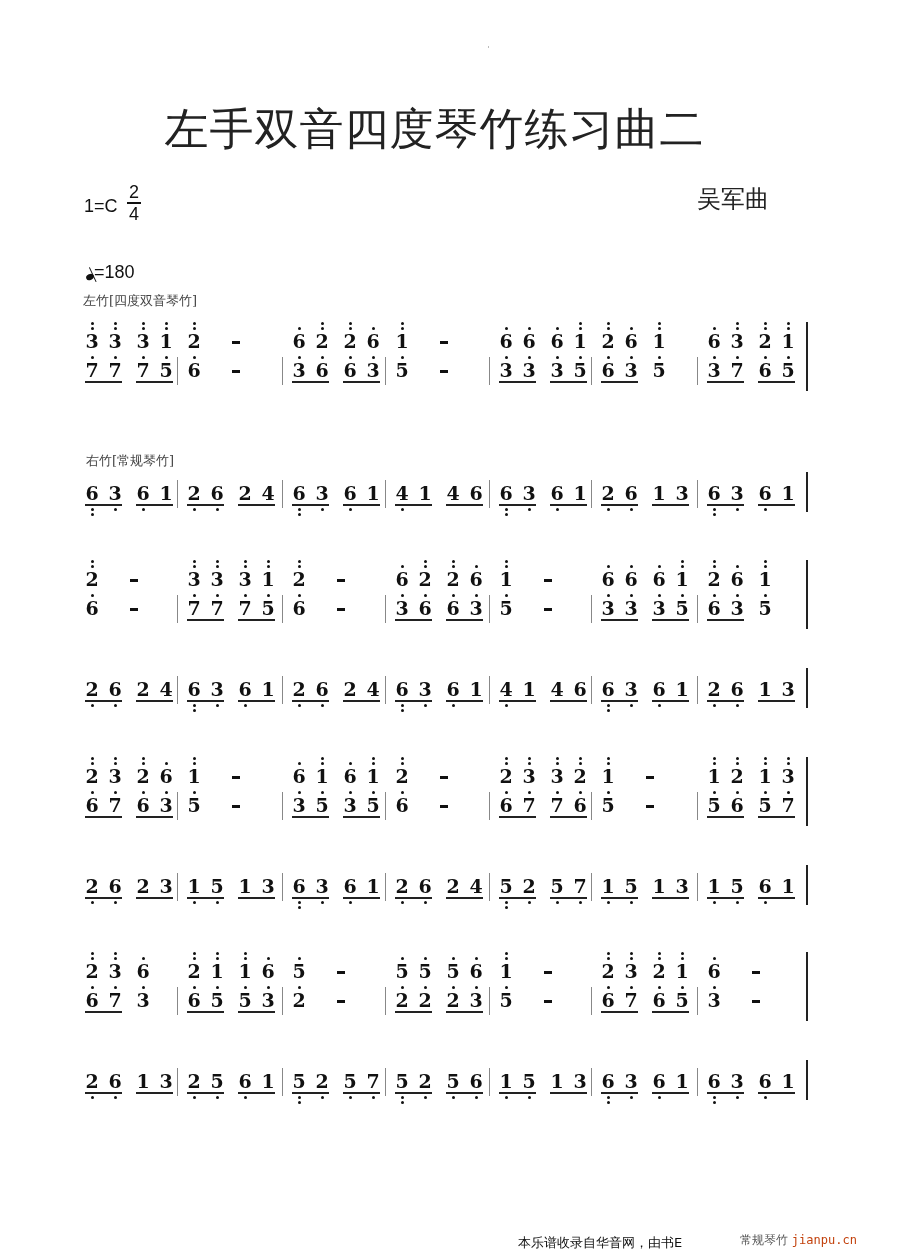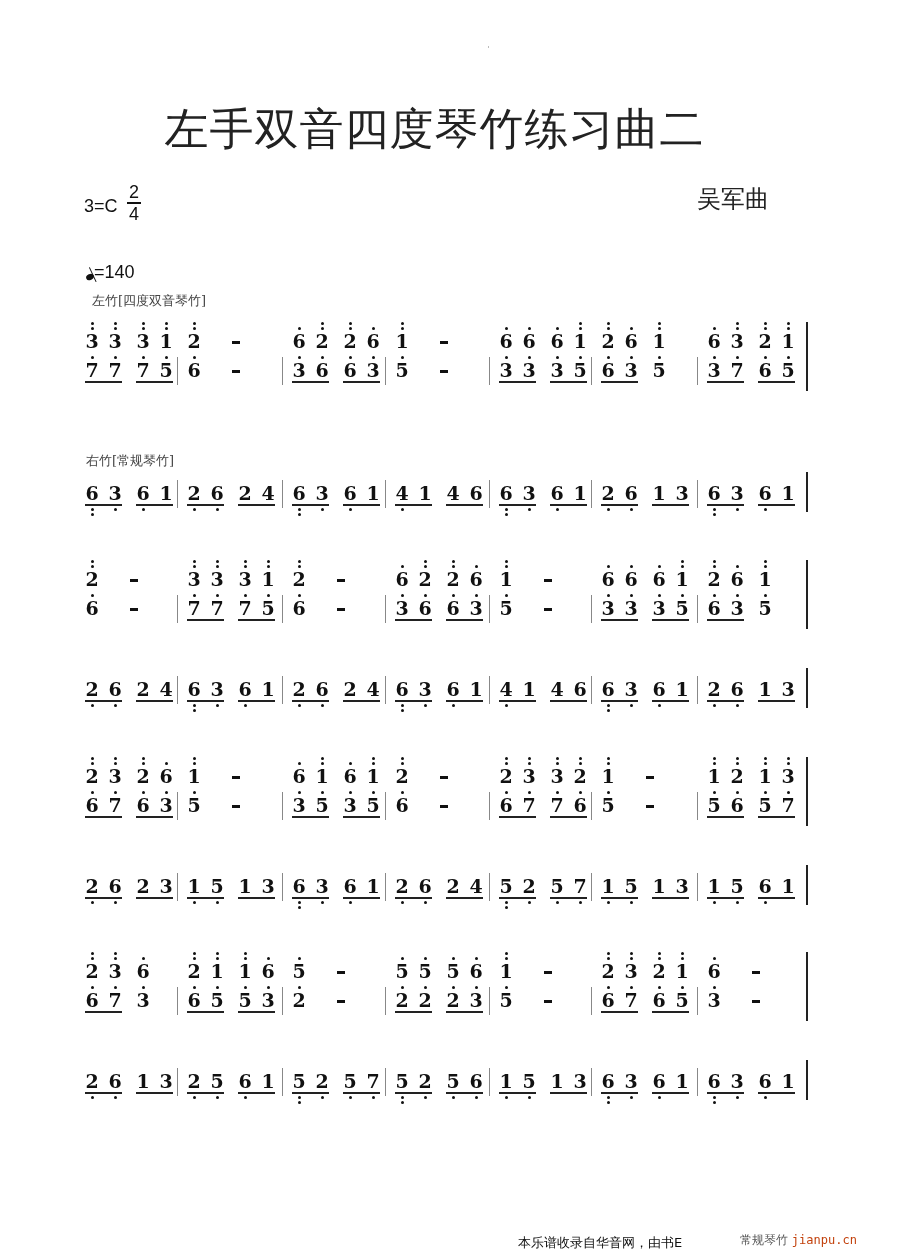--- a/index.html
+++ b/index.html
@@ -23,31 +23,31 @@
   .footer{position:absolute;top:1234px;left:518px;font-family:"DejaVu Sans","Liberation Sans",sans-serif;font-size:13px;color:#111;}
   .watermark{position:absolute;top:1232px;left:740px;font-size:12px;color:#555;font-family:"DejaVu Sans",sans-serif;}
   .watermark .site{color:#c2410c;font-family:"DejaVu Sans Mono",monospace;}
   .tick{position:absolute;top:46px;left:488px;width:1px;height:2px;background:#bbb;}
 </style>
 </head>
 <body>
 
 <div class="tick"></div>
 <div class="title"><span>左手双音四度琴竹练习曲二</span></div>
-<div class="key">3=C</div>
+<div class="key">1=C</div>
 <div class="timesig">
   <span>2</span>
   <span class="bar"></span>
   <span>4</span>
 </div>
 <div class="composer">吴军曲</div>
 <div class="tempo">
-  <span class="note-head"><span class="stem"></span></span><span>=140</span>
+  <span class="note-head"><span class="stem"></span></span><span>=180</span>
 </div>
-<div class="part-label" style="left:92px;top:292px;">左竹[四度双音琴竹]</div>
+<div class="part-label" style="left:83px;top:292px;">左竹[四度双音琴竹]</div>
 <div class="part-label" style="left:86px;top:452px;">右竹[常规琴竹]</div>
 
 <div id="score">
     <div class="note" style="left: 84px; top: 330px;">3</div>
     <div class="dot" style="left: 91px; top: 327px;"></div>
     <div class="dot" style="left: 91px; top: 322px;"></div>
     <div class="note" style="left: 107px; top: 330px;">3</div>
     <div class="dot" style="left: 114px; top: 327px;"></div>
     <div class="dot" style="left: 114px; top: 322px;"></div>
     <div class="note" style="left: 135px; top: 330px;">3</div>

